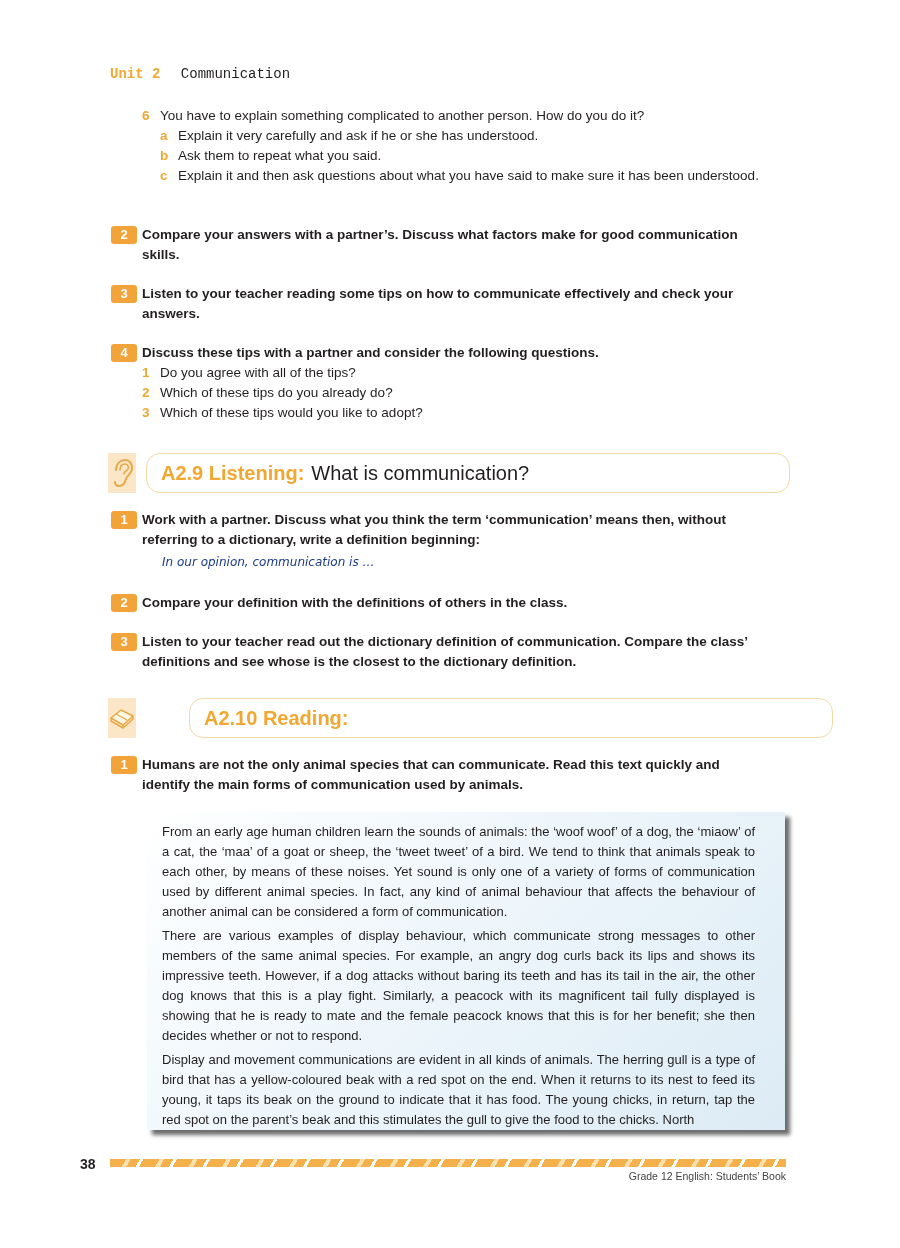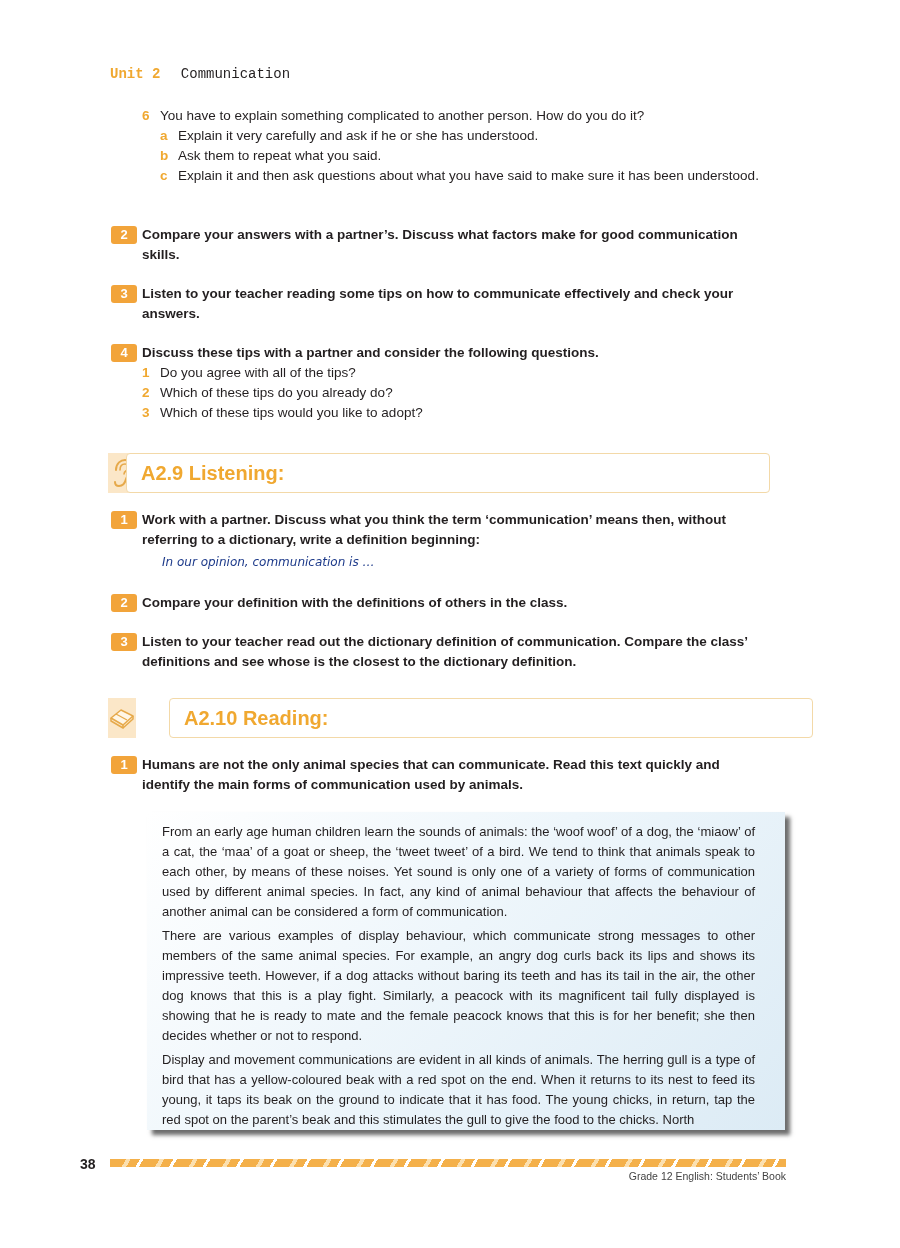--- a/index.html
+++ b/index.html
@@ -30,23 +30,23 @@
     color: #fff;
     border-radius: 3px;
     font-size: 13px; font-weight: bold;
     text-align: center; line-height: 18px;
     margin-left: -31px; margin-right: 5px; margin-top: 1px;
   }
   .task-text { flex: 1; }
 
   
   .section-head {
-    left: 126px; width: 644px; height: 40px;
+    left: 146px; width: 644px; height: 40px;
     border: 1.5px solid #f3d9a8;
-    border-radius: 4px;
+    border-radius: 14px;
     background: #fff;
     display: flex; align-items: center;
     padding-left: 14px;
     font-size: 20px;
     white-space: nowrap;
   }
   .section-head .code { color: #f0a830; font-weight: bold; margin-right: 7px; }
   .section-head .title { color: #231f20; }
   .section-icon {
     left: 108px; width: 28px; height: 40px;
@@ -141,20 +141,21 @@
 </div>
 
 <div class="abs section-icon" style="top:453px;">
   <svg width="22" height="30" viewBox="0 0 22 30">
     <path d="M5 12 C5 5 10 2 14 2 C19 2 21 6 21 11 C21 16 16 17 15 21 C14 25 12 28 8 28 C5 28 4 26 4 24" fill="none" stroke="#e6a94a" stroke-width="2" stroke-linecap="round"></path>
     <path d="M9 12 C9 8 11 6 14 6 C17 6 18 9 17 11 C16 13 13 13 13 16" fill="none" stroke="#e6a94a" stroke-width="1.6" stroke-linecap="round"></path>
   </svg>
 </div>
 <div class="abs section-head" style="top:453px;">
   <span class="code">A2.9 Listening:</span>
+  <span class="title">What is communication?</span>
 </div>
 
 <div class="abs task" style="left:142px; top:510px; width:620px;">
   <span class="badge">1</span>
   <span class="task-text">Work with a partner. Discuss what you think the term ‘communication’ means then, without referring to a dictionary, write a definition beginning:</span>
 </div>
 <div class="abs example" style="left:162px; top:555px;">In our opinion, communication is …</div>
 
 <div class="abs task" style="left:142px; top:593px; width:620px;">
   <span class="badge">2</span>

